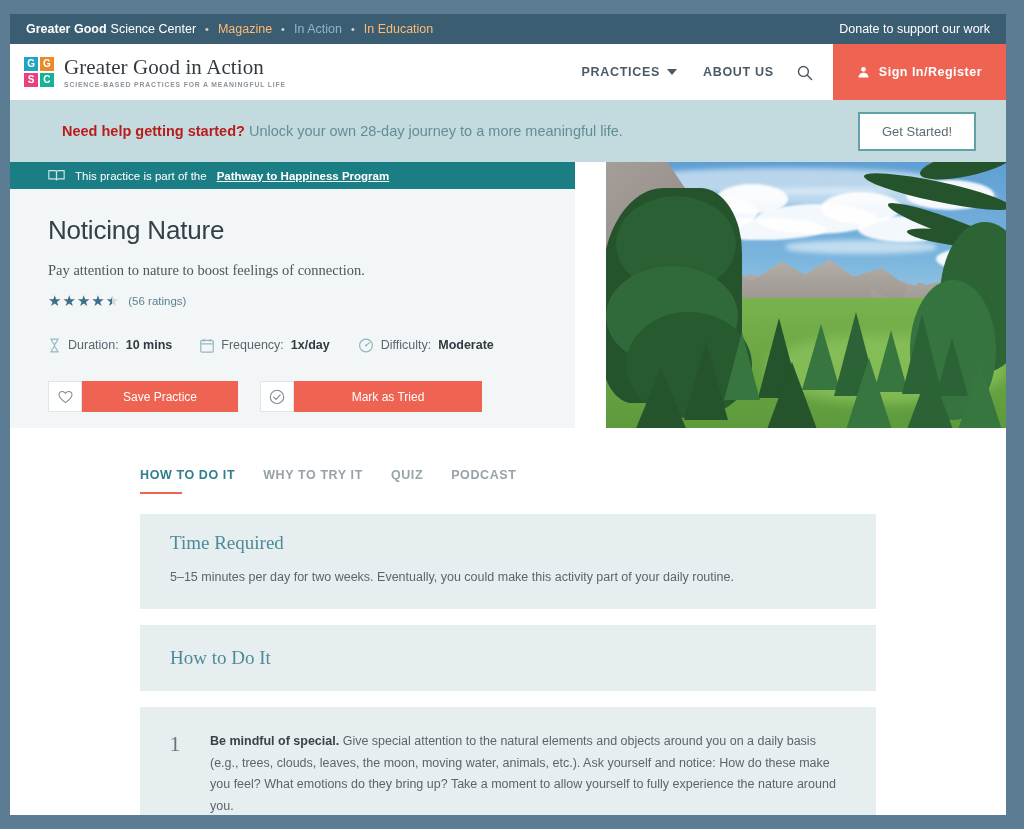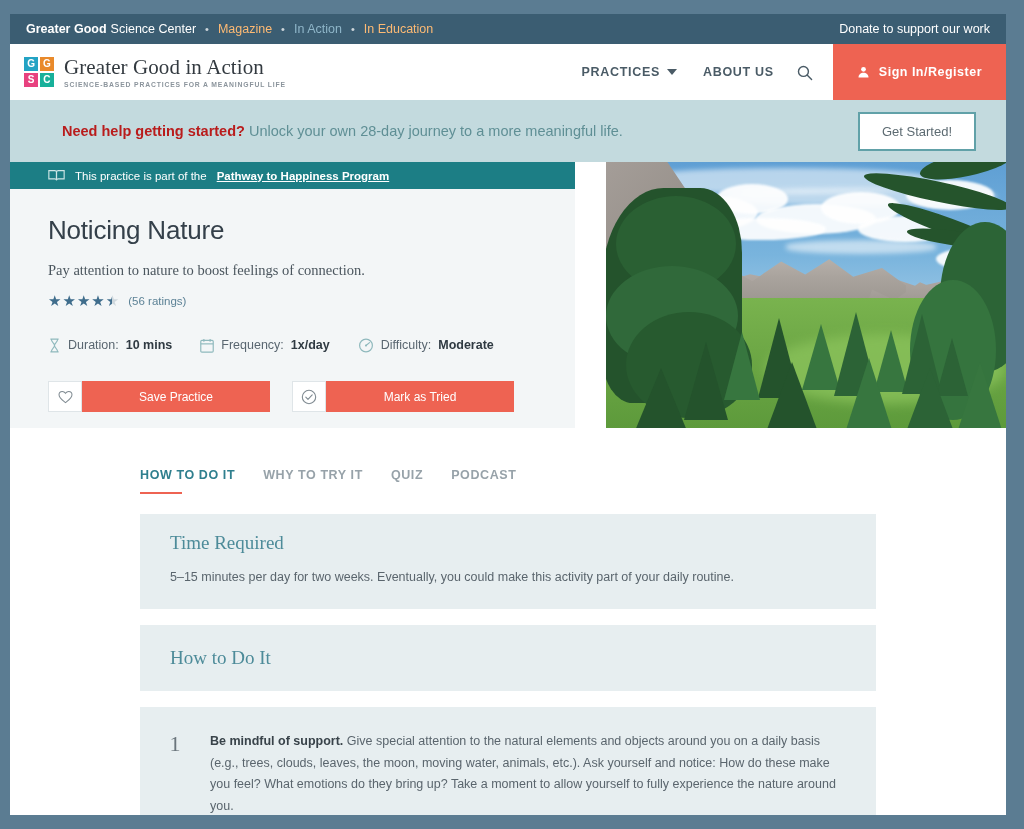--- a/index.html
+++ b/index.html
@@ -133,21 +133,21 @@
   .action-btn{ display:flex; align-items:stretch; height:31px; cursor:pointer; }
   .action-icon{
     width:34px; background:#ffffff; border:1px solid #dfe5e8;
     display:flex; align-items:center; justify-content:center;
   }
   .action-label{
     background:#ee6352; color:#ffffff; font-size:12px;
     display:flex; align-items:center; justify-content:center;
     padding:0 14px;
   }
-  .btn-save .action-label{ width:188px; }
+  .btn-save .action-label{ width:156px; }
   .btn-tried .action-label{ width:188px; }
   .hero-right{ flex:1; position:relative; overflow:hidden; background:#6fa8d0; }
 
   
   .sky{ position:absolute; inset:0;
         background:linear-gradient(180deg,#5f9fd4 0%,#79b4dd 35%,#a6cde8 62%,#c5dced 75%); }
   .cloud{ position:absolute; background:#ffffff; border-radius:50%; opacity:.92; filter:blur(1.2px); }
   .cloud.wisp{ border-radius:50%/40%; opacity:.55; filter:blur(2.5px); }
   .mtn{ position:absolute; }
   .ridge-far{
@@ -439,21 +439,21 @@
       <div class="panel howto">
         <div class="panel-head">
           <h2 class="panel-title">How to Do It</h2>
         </div>
       </div>
 
       <div class="panel">
         <div class="step">
           <div class="step-num">1</div>
           <div class="step-text">
-            <b>Be mindful of support.</b> 
+            <b>Be mindful of special.</b> 
             <span>Give special attention to the natural elements and objects around you on a daily basis (e.g., trees, clouds, leaves, the moon, moving water, animals, etc.). Ask yourself and notice: How do these make you feel? What emotions do they bring up? Take a moment to allow yourself to fully experience the nature around you.</span>
           </div>
         </div>
       </div>
 
     </div>
   </div>
 
 </div>
 

